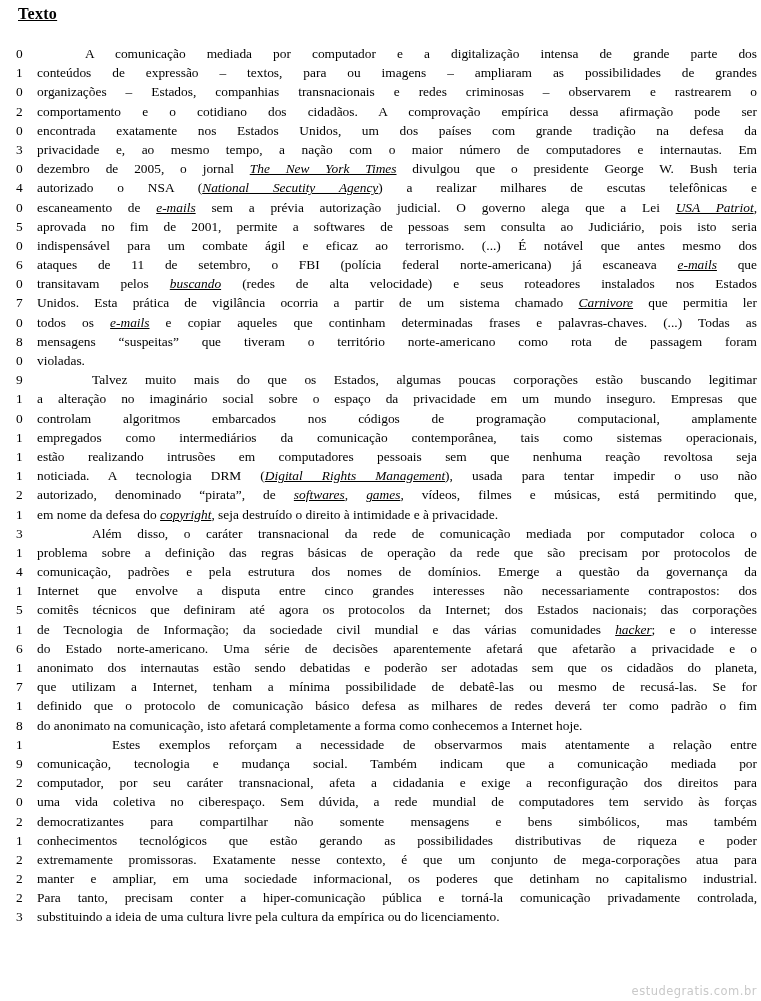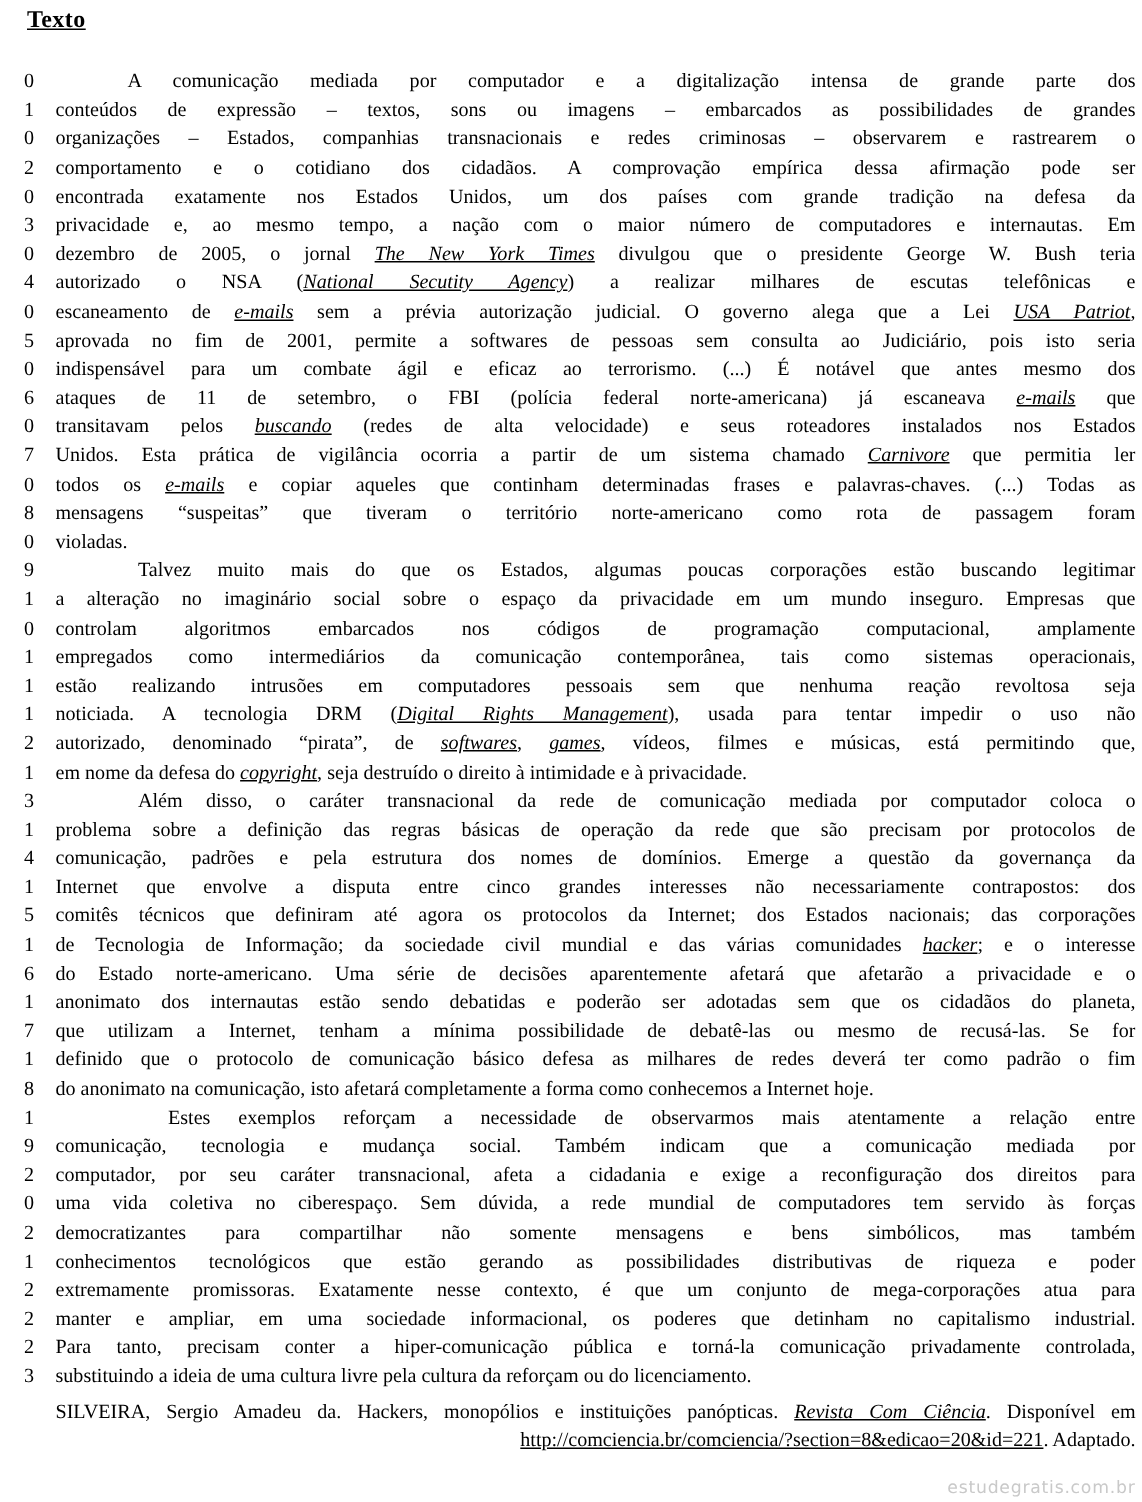--- a/index.html
+++ b/index.html
@@ -44,21 +44,21 @@
 <div class="title">Texto</div>
 
 <div class="doc">
   <div id="lines">
       <div class="row ind1">
         <span class="num">0</span>
         <div class="line">A comunicação mediada por computador e a digitalização intensa de grande parte dos</div>
       </div>
       <div class="row">
         <span class="num">1</span>
-        <div class="line">conteúdos de expressão – textos, sons ou imagens – embarcados as possibilidades de grandes</div>
+        <div class="line">conteúdos de expressão – textos, para ou imagens – ampliaram as possibilidades de grandes</div>
       </div>
       <div class="row">
         <span class="num">0</span>
         <div class="line">organizações – Estados, companhias transnacionais e redes criminosas – observarem e rastrearem o</div>
       </div>
       <div class="row">
         <span class="num">2</span>
         <div class="line">comportamento e o cotidiano dos cidadãos. A comprovação empírica dessa afirmação pode ser</div>
       </div>
       <div class="row">
@@ -220,22 +220,18 @@
       <div class="row">
         <span class="num">2</span>
         <div class="line">manter e ampliar, em uma sociedade informacional, os poderes que detinham no capitalismo industrial.</div>
       </div>
       <div class="row">
         <span class="num">2</span>
         <div class="line">Para tanto, precisam conter a hiper-comunicação pública e torná-la comunicação privadamente controlada,</div>
       </div>
       <div class="row last">
         <span class="num">3</span>
-        <div class="line">substituindo a ideia de uma cultura livre pela cultura da reforçam ou do licenciamento.</div>
+        <div class="line">substituindo a ideia de uma cultura livre pela cultura da empírica ou do licenciamento.</div>
       </div>
     </div>
-  <div class="citation">
-    <div class="c1" id="cite1">SILVEIRA, Sergio Amadeu da. Hackers, monopólios e instituições panópticas. <i>Revista Com Ciência</i>. Disponível em</div>
-    <div class="c2" id="cite2"><span class="url">http://comciencia.br/comciencia/?section=8&amp;edicao=20&amp;id=221</span>. Adaptado.</div>
-  </div>
 </div>
 
 <div class="watermark">estudegratis.com.br</div>
 
 </body></html>

